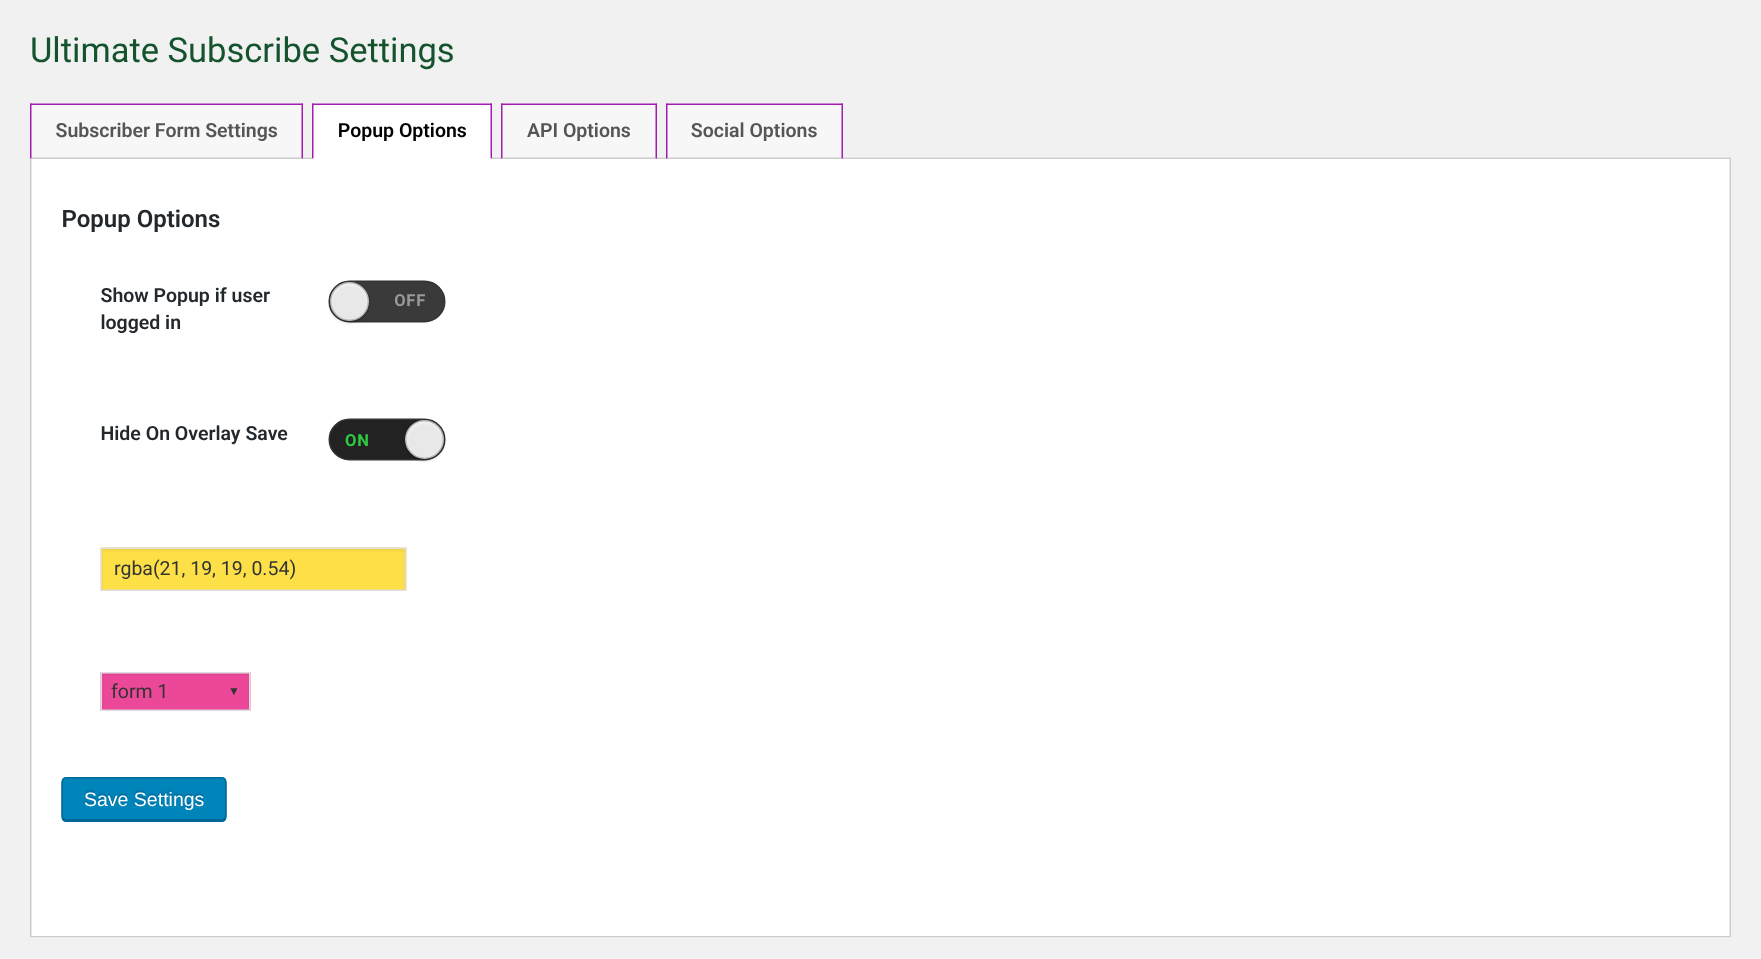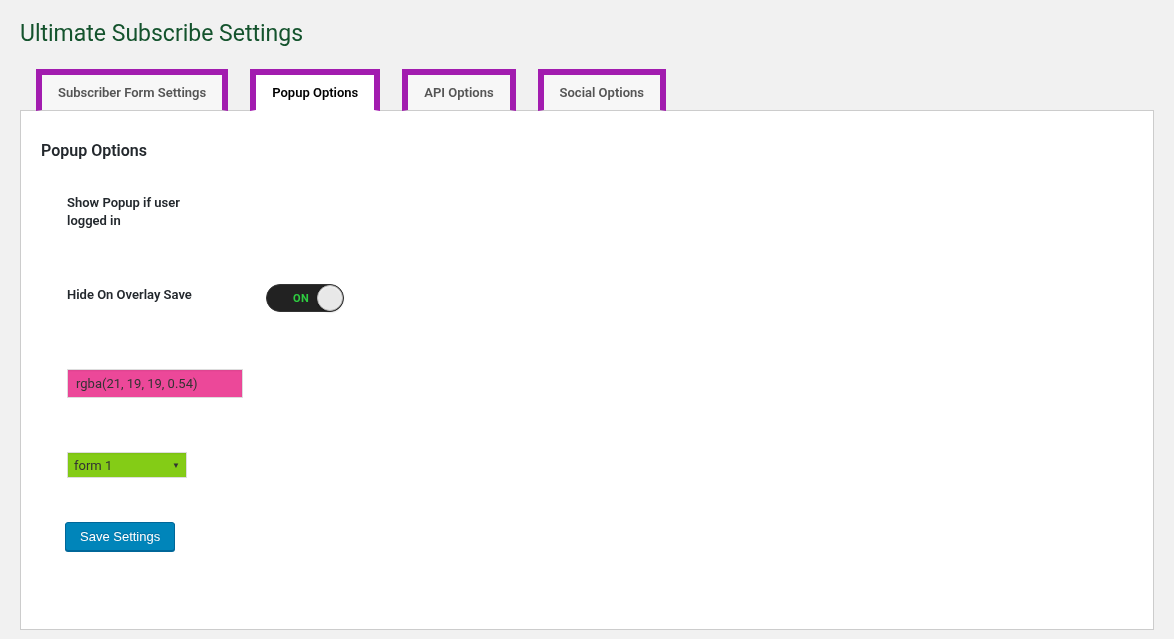--- a/index.html
+++ b/index.html
@@ -26,30 +26,29 @@
     }
     .tabs {
       display: flex;
       gap: 6px;
       margin-bottom: -1px;
       position: relative;
       z-index: 2;
     }
     .tab {
       background: #f7f7f7;
-      border: 6px solid #a21caf;
+      border: 1px solid #a21caf;
       border-bottom: 1px solid #ccc;
       padding: 10px 16px;
       font-size: 13px;
       font-weight: 600;
       color: #555;
       cursor: pointer;
       border-radius: 0;
       position: relative;
-      margin-left: 16px;
     }
     .tab.active {
       background: #fff;
       border-bottom: 1px solid #fff;
       color: #000;
     }
     .panel {
       background: #fff;
       border: 1px solid #ccc;
       padding: 30px 20px 40px 20px;
@@ -59,21 +58,20 @@
       font-size: 16px;
       font-weight: 600;
       color: #23282d;
       margin-bottom: 32px;
     }
     .form-row {
       display: flex;
       align-items: flex-start;
       margin-bottom: 54px;
       padding-left: 26px;
-      gap: 47px;
     }
     .form-label {
       width: 152px;
       font-size: 13px;
       font-weight: 600;
       color: #23282d;
       line-height: 1.4;
       padding-top: 2px;
       flex-shrink: 0;
     }
@@ -114,45 +112,45 @@
       font-size: 11px;
       font-weight: 700;
       letter-spacing: 0.5px;
       position: absolute;
     }
     .toggle.off .toggle-text {
       right: 12px;
       color: #999;
     }
     .toggle.on .toggle-text {
-      left: 26px;
+      left: 10px;
       color: #2ecc40;
     }
     
     .text-input {
-      width: 176px;
+      width: 204px;
       padding: 6px 8px;
       font-size: 13px;
       border: 1px solid #ddd;
-      background: #ec4899;
+      background: #fde047;
       color: #333;
       font-family: inherit;
       box-shadow: inset 0 1px 2px rgba(0,0,0,0.07);
     }
     
     .select-wrap {
       position: relative;
       display: inline-block;
     }
     select.dropdown {
-      width: 120px;
+      width: 100px;
       padding: 4px 22px 4px 6px;
       font-size: 13px;
       border: 1px solid #ddd;
-      background: #84cc16;
+      background: #ec4899;
       color: #333;
       font-family: inherit;
       appearance: none;
       -webkit-appearance: none;
       cursor: pointer;
       box-shadow: inset 0 1px 2px rgba(0,0,0,0.07);
       height: 26px;
     }
     .select-wrap::after {
       content: "▼";
@@ -160,21 +158,20 @@
       color: #333;
       position: absolute;
       right: 7px;
       top: 50%;
       transform: translateY(-50%);
       pointer-events: none;
     }
     
     .save-row {
       margin-top: -10px;
-      margin-left: 24px;
     }
     .btn-primary {
       background: #0085ba;
       border: 1px solid #006799;
       color: #fff;
       font-size: 13px;
       padding: 6px 14px;
       border-radius: 3px;
       cursor: pointer;
       box-shadow: 0 1px 0 #006799;
@@ -192,20 +189,26 @@
     <div class="tab active">Popup Options</div>
     <div class="tab">API Options</div>
     <div class="tab">Social Options</div>
   </div>
 
   <div class="panel">
     <h2 class="section-title">Popup Options</h2>
 
     <div class="form-row">
       <div class="form-label">Show Popup if user logged in</div>
+      <div class="form-control">
+        <div class="toggle off">
+          <span class="toggle-knob"></span>
+          <span class="toggle-text">OFF</span>
+        </div>
+      </div>
     </div>
 
     <div class="form-row">
       <div class="form-label">Hide On Overlay Save</div>
       <div class="form-control">
         <div class="toggle on">
           <span class="toggle-text">ON</span>
           <span class="toggle-knob"></span>
         </div>
       </div>

